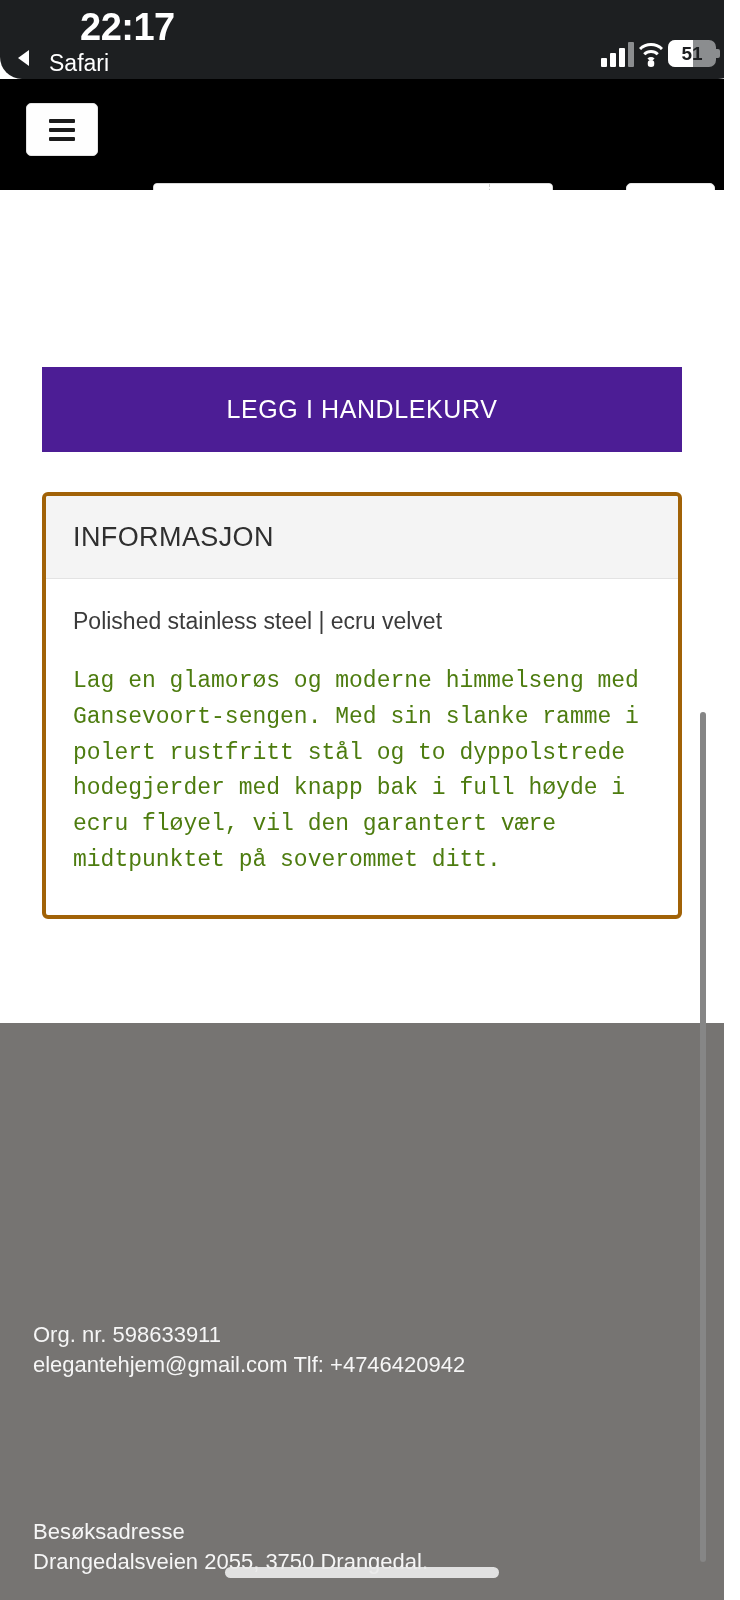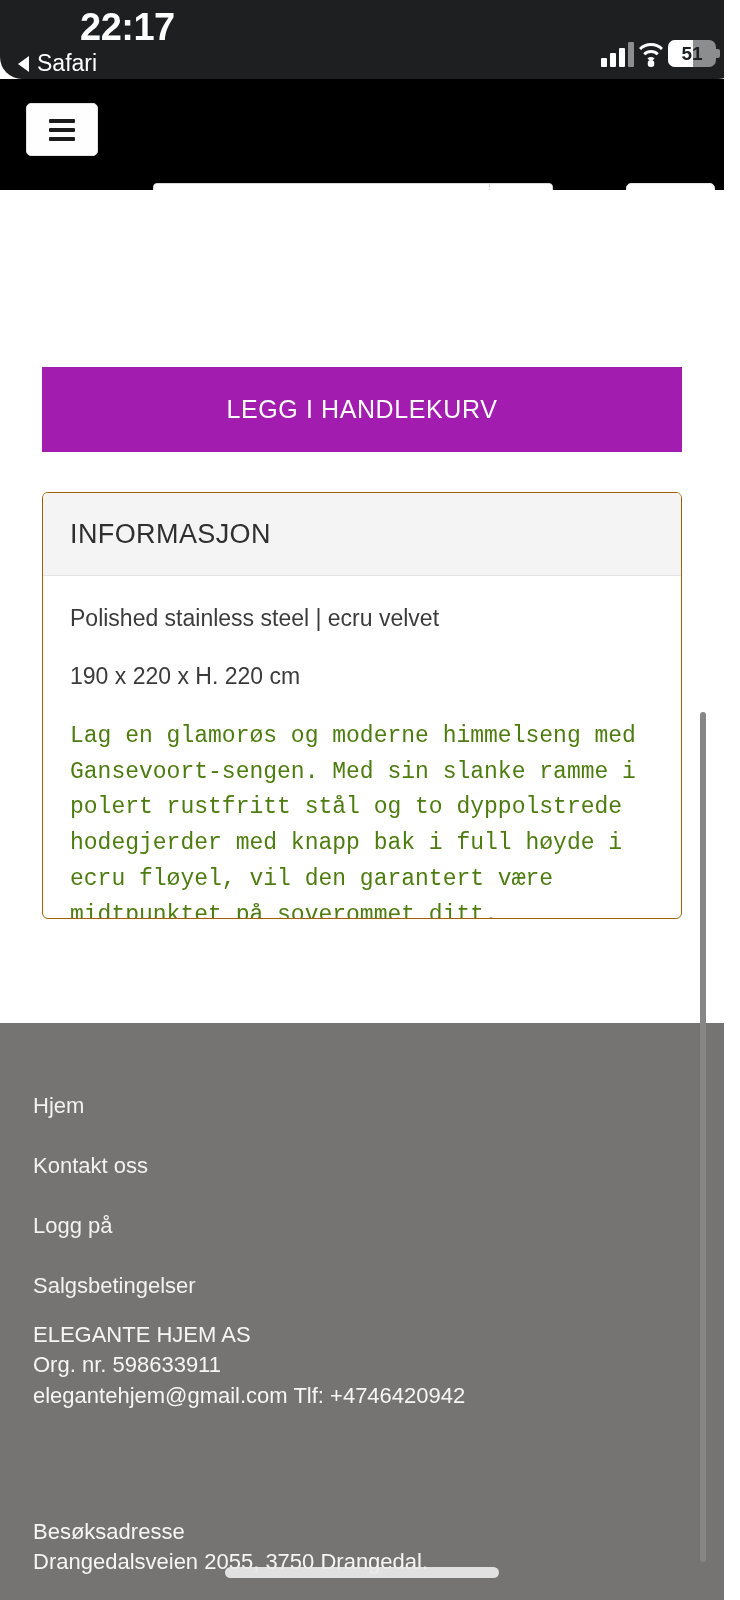--- a/index.html
+++ b/index.html
@@ -17,21 +17,21 @@
     background:#1d1f21;
     border-bottom-left-radius:22px; border-bottom-right-radius:22px;
   }
   .sb-time {
     position:absolute; left:80px; top:6px;
     font-size:38px; font-weight:bold; color:#fff;
     letter-spacing:-0.5px;
   }
   .sb-back {
     position:absolute; left:18px; top:50px;
-    font-size:23px; color:#fff; display:flex; align-items:center; gap:8px;
+    font-size:23px; color:#fff; display:flex; align-items:flex-start; gap:20px;
   }
   .sb-back .tri {
     width:0;height:0;
     border-top:8px solid transparent; border-bottom:8px solid transparent;
     border-right:11px solid #fff;
   }
   .sb-right { position:absolute; right:20px; top:40px; display:flex; align-items:flex-end; }
   .cell { display:flex; align-items:flex-end; gap:3px; height:26px; }
   .cell i { display:block; width:6px; background:#fff; border-radius:1px; }
   .cell i:nth-child(1){ height:9px; }
@@ -88,29 +88,29 @@
     display:flex; align-items:center; justify-content:center; gap:7px;
     font-size:22px; color:#1b1b1b;
   }
   .cart-btn svg { width:24px; height:21px; }
 
   
   .page { position:absolute; top:190px; left:0; width:740px; height:833px; background:#fff; }
 
   .add-cart-btn {
     position:absolute; left:42px; top:177px; width:640px; height:85px;
-    background:#a21caf; border:none;
+    background:#4c1d95; border:none;
     color:#fff; font-size:25px; letter-spacing:0.6px;
     display:flex; align-items:center; justify-content:center;
     font-family:"Liberation Sans", sans-serif; cursor:pointer;
   }
 
   .info-panel {
     position:absolute; left:42px; top:302px; width:640px; height:427px;
-    background:#fff; border:1px solid #a16207; border-radius:6px; overflow:hidden;
+    background:#fff; border:4px solid #a16207; border-radius:6px; overflow:hidden;
   }
   .info-head {
     height:83px; background:#f4f4f4; border-bottom:1px solid #e3e3e3;
     display:flex; align-items:center; padding-left:27px;
     font-size:27px; color:#2f2f2f; letter-spacing:0.4px;
   }
   .info-body { padding:27px 27px 0 27px; }
   .info-line { font-size:23px; color:#3b3b3b; line-height:1.34; margin-bottom:27px; }
   .info-para { font-size:23px; color:#4d7c0f; line-height:1.56;font-family:Liberation Mono, monospace; }
 
@@ -199,36 +199,28 @@
   </div>
 
   <div class="page">
 
     <button class="add-cart-btn">LEGG I HANDLEKURV</button>
 
     <div class="info-panel">
       <div class="info-head">INFORMASJON</div>
       <div class="info-body">
         <div class="info-line">Polished stainless steel | ecru velvet</div>
-        <div class="info-line">190 x 220 x H. 220 cm</div>
         <div class="info-para">Lag en glamorøs og moderne himmelseng med Gansevoort-sengen. Med sin slanke ramme i polert rustfritt stål og to dyppolstrede hodegjerder med knapp bak i full høyde i ecru fløyel, vil den garantert være midtpunktet på soverommet ditt.</div>
       </div>
     </div>
   </div>
 
   <div class="footer">
-    <div class="f-links">
-      <a class="f-link" href="#">Hjem</a>
-      <a class="f-link" href="#">Kontakt oss</a>
-      <a class="f-link" href="#">Logg på</a>
-      <a class="f-link" href="#">Salgsbetingelser</a>
-    </div>
 
     <div class="f-addr">
-      <span class="ln">ELEGANTE HJEM AS</span>
       <span class="ln">Org. nr. 598633911</span>
       <span class="ln">elegantehjem@gmail.com Tlf: +4746420942</span>
     </div>
 
     <div class="f-visit">
       <span class="ln">Besøksadresse</span>
       <span class="ln">Drangedalsveien 2055, 3750 Drangedal.</span>
     </div>
   </div>
 

